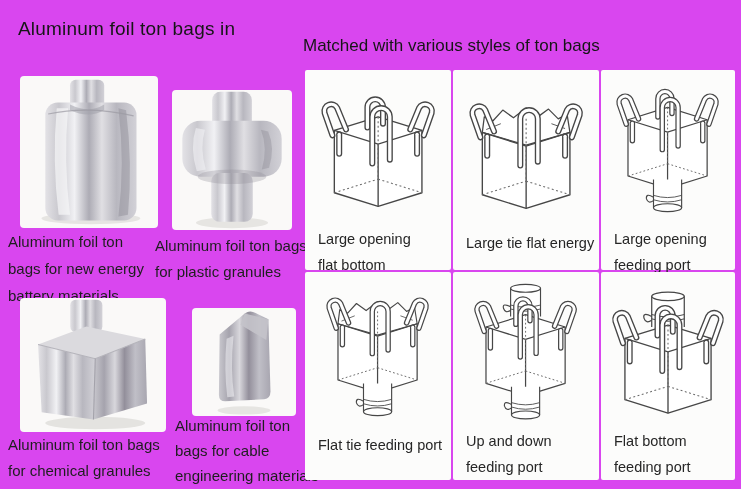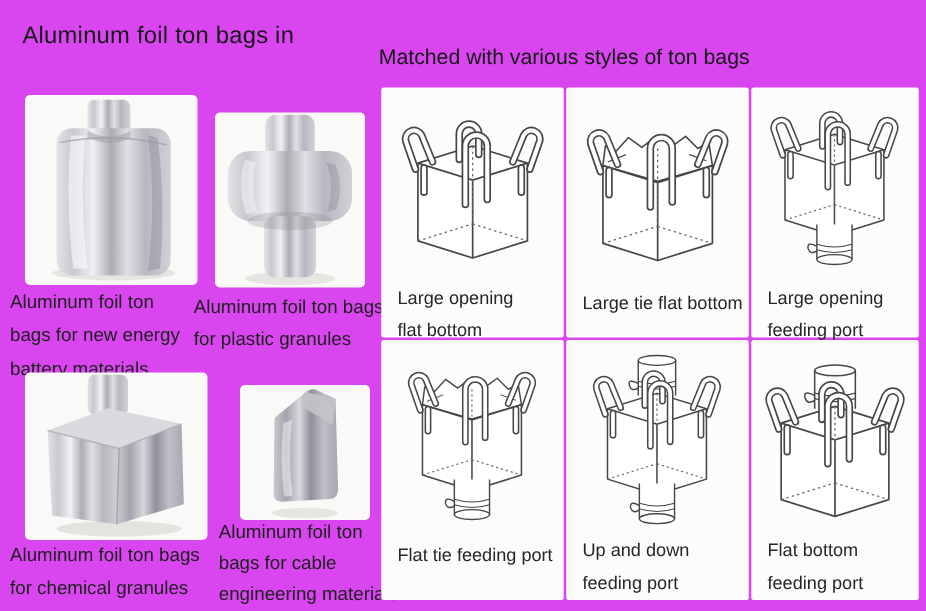--- a/index.html
+++ b/index.html
@@ -193,21 +193,21 @@
               <path d="M30,62 L30,82" fill="none" stroke="#ffffff" stroke-width="3.4" stroke-linecap="round" stroke-linejoin="round"></path>
               <path d="M117,63 L125,40 A7,7 0 0 0 112,35 L103,57" fill="none" stroke="#474747" stroke-width="6.2" stroke-linecap="round" stroke-linejoin="round"></path>
               <path d="M117,63 L125,40 A7,7 0 0 0 112,35 L103,57" fill="none" stroke="#ffffff" stroke-width="3.4" stroke-linecap="round" stroke-linejoin="round"></path>
               <path d="M110,62 L110,82" fill="none" stroke="#474747" stroke-width="6.2" stroke-linecap="round" stroke-linejoin="round"></path>
               <path d="M110,62 L110,82" fill="none" stroke="#ffffff" stroke-width="3.4" stroke-linecap="round" stroke-linejoin="round"></path>
               <path d="M64,92 L64,44 A9,9 0 0 1 82,44 L82,88" fill="none" stroke="#474747" stroke-width="6.2" stroke-linecap="round" stroke-linejoin="round"></path>
               <path d="M64,92 L64,44 A9,9 0 0 1 82,44 L82,88" fill="none" stroke="#ffffff" stroke-width="3.4" stroke-linecap="round" stroke-linejoin="round"></path>
             </g>
           </svg>
         </div>
-      <div class="clabel">Large tie flat bottom</div>
+      <div class="clabel">Large tie flat energy</div>
     </div>
     <div class="card">
       <div class="draw">
           <svg viewBox="0 0 140 166" xmlns="http://www.w3.org/2000/svg">
             <g transform="translate(0,-6)">
               <path d="M25,58 L70,44 L115,58 L115,122 L70,136 L25,122 Z" fill="#fff" stroke="#474747" stroke-width="1.4" stroke-linejoin="round"></path>
               <path d="M25,58 L70,72 L115,58" fill="none" stroke="#474747" stroke-width="1.4"></path>
               <path d="M70,72 L70,136" stroke="#474747" stroke-width="1.4"></path>
               <path d="M70,44 L70,108 M25,122 L70,108 M70,108 L115,122" fill="none" stroke="#6a6a6a" stroke-width="1.1" stroke-dasharray="2,2.6"></path>
               <path d="M54,126 L54,158 A16,4.5 0 0 0 86,158 L86,126 Z" fill="#fff"></path>

